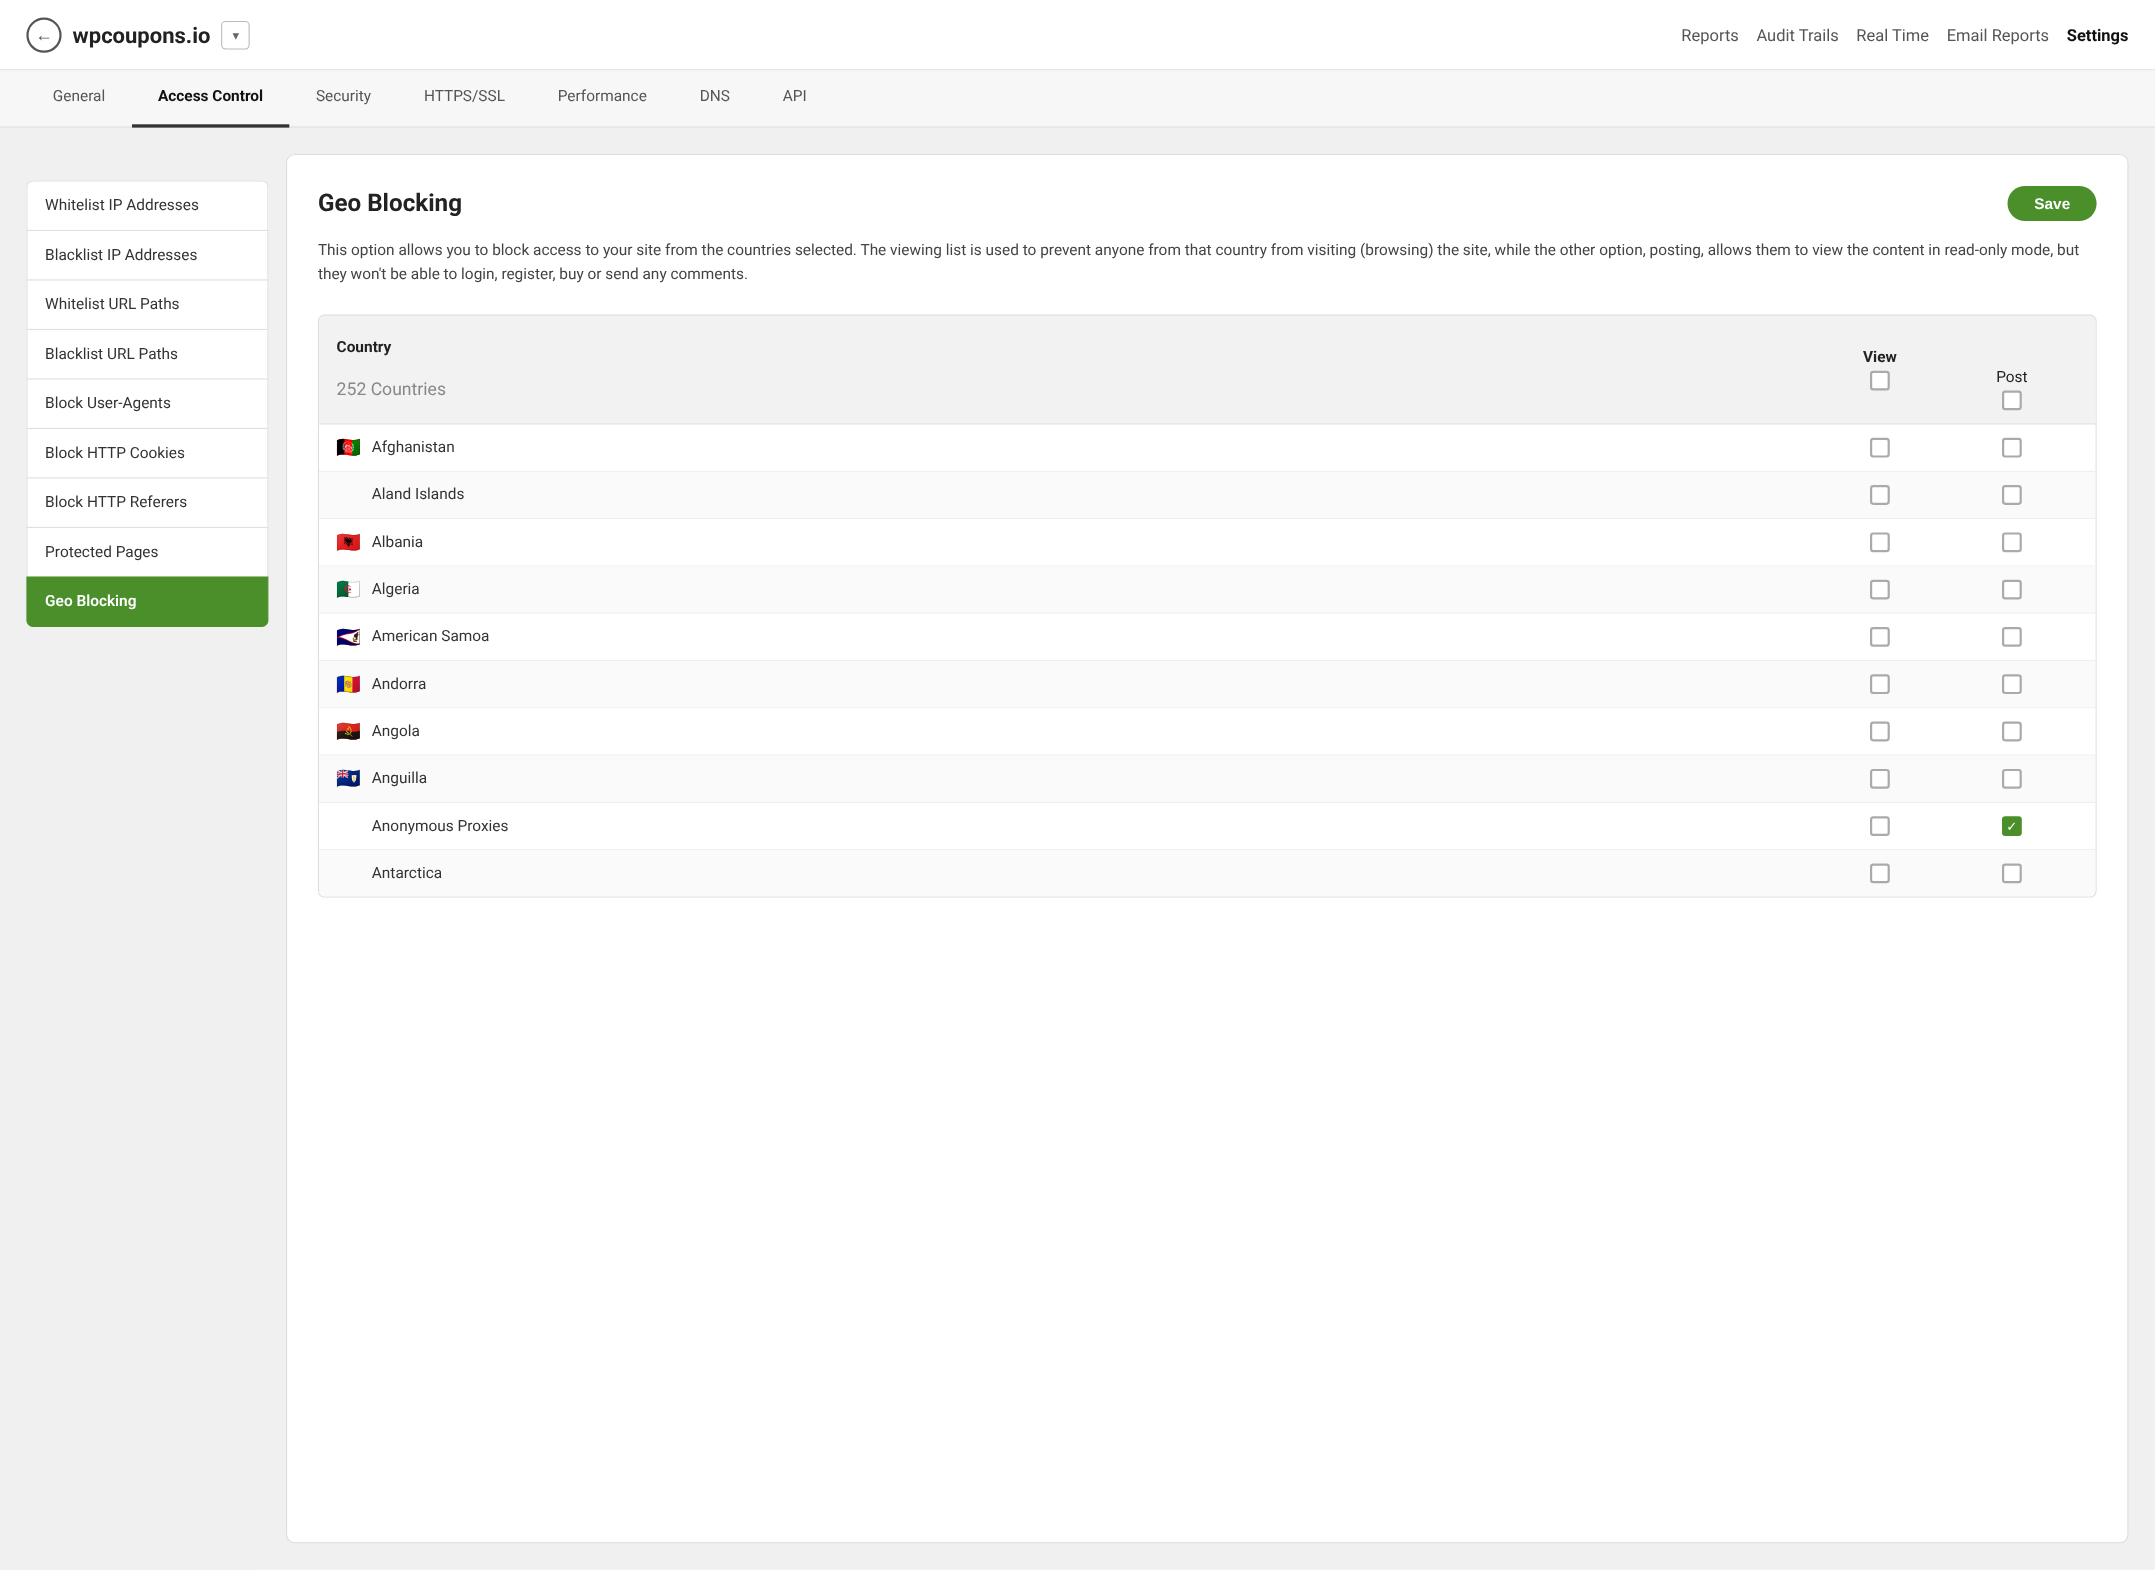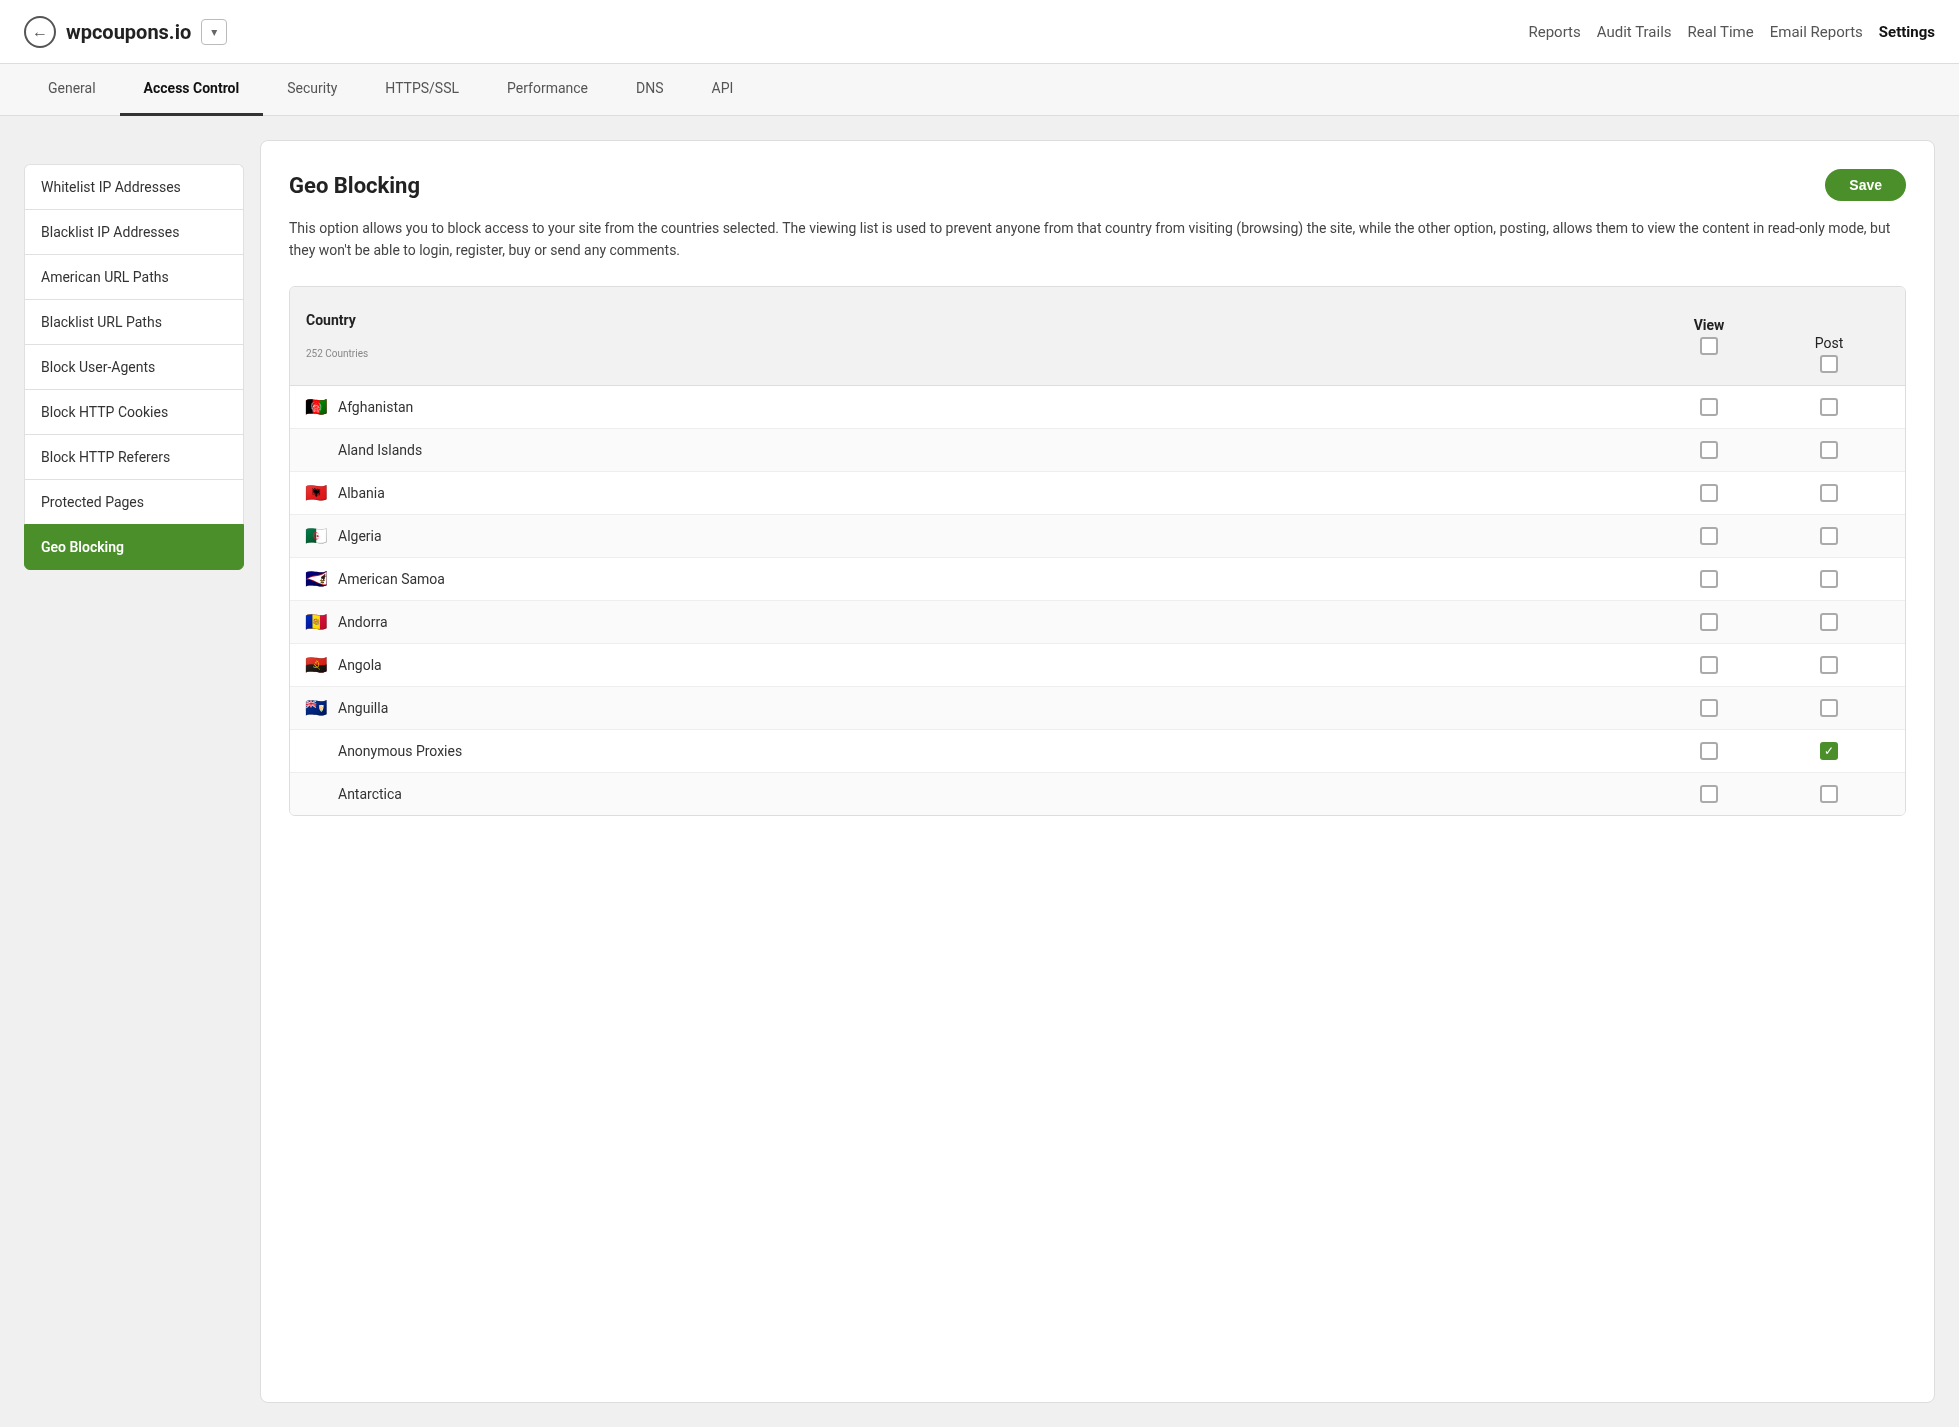--- a/index.html
+++ b/index.html
@@ -172,21 +172,21 @@
       padding: 12px 16px;
       border-bottom: 1px solid #ddd;
     }
     .col-country {
       flex: 1;
       font-weight: 700;
       font-size: 14px;
       color: #222;
     }
     .col-sub {
-      font-size: 10px;
+      font-size: 16px;
       color: #888;
       font-weight: 400;
       margin-top: 20px;
     }
     .col-view {
       width: 120px;
       text-align: center;
       font-weight: 700;
       font-size: 14px;
       color: #222;
@@ -281,21 +281,21 @@
   <div class="tab-item">Performance</div>
   <div class="tab-item">DNS</div>
   <div class="tab-item">API</div>
 </div>
 
 <div class="main-layout">
 
   <div class="sidebar">
     <div class="sidebar-item">Whitelist IP Addresses</div>
     <div class="sidebar-item">Blacklist IP Addresses</div>
-    <div class="sidebar-item">American URL Paths</div>
+    <div class="sidebar-item">Whitelist URL Paths</div>
     <div class="sidebar-item">Blacklist URL Paths</div>
     <div class="sidebar-item">Block User-Agents</div>
     <div class="sidebar-item">Block HTTP Cookies</div>
     <div class="sidebar-item">Block HTTP Referers</div>
     <div class="sidebar-item">Protected Pages</div>
     <div class="sidebar-item active">Geo Blocking</div>
   </div>
 
   <div class="content">
     <div class="content-header">

